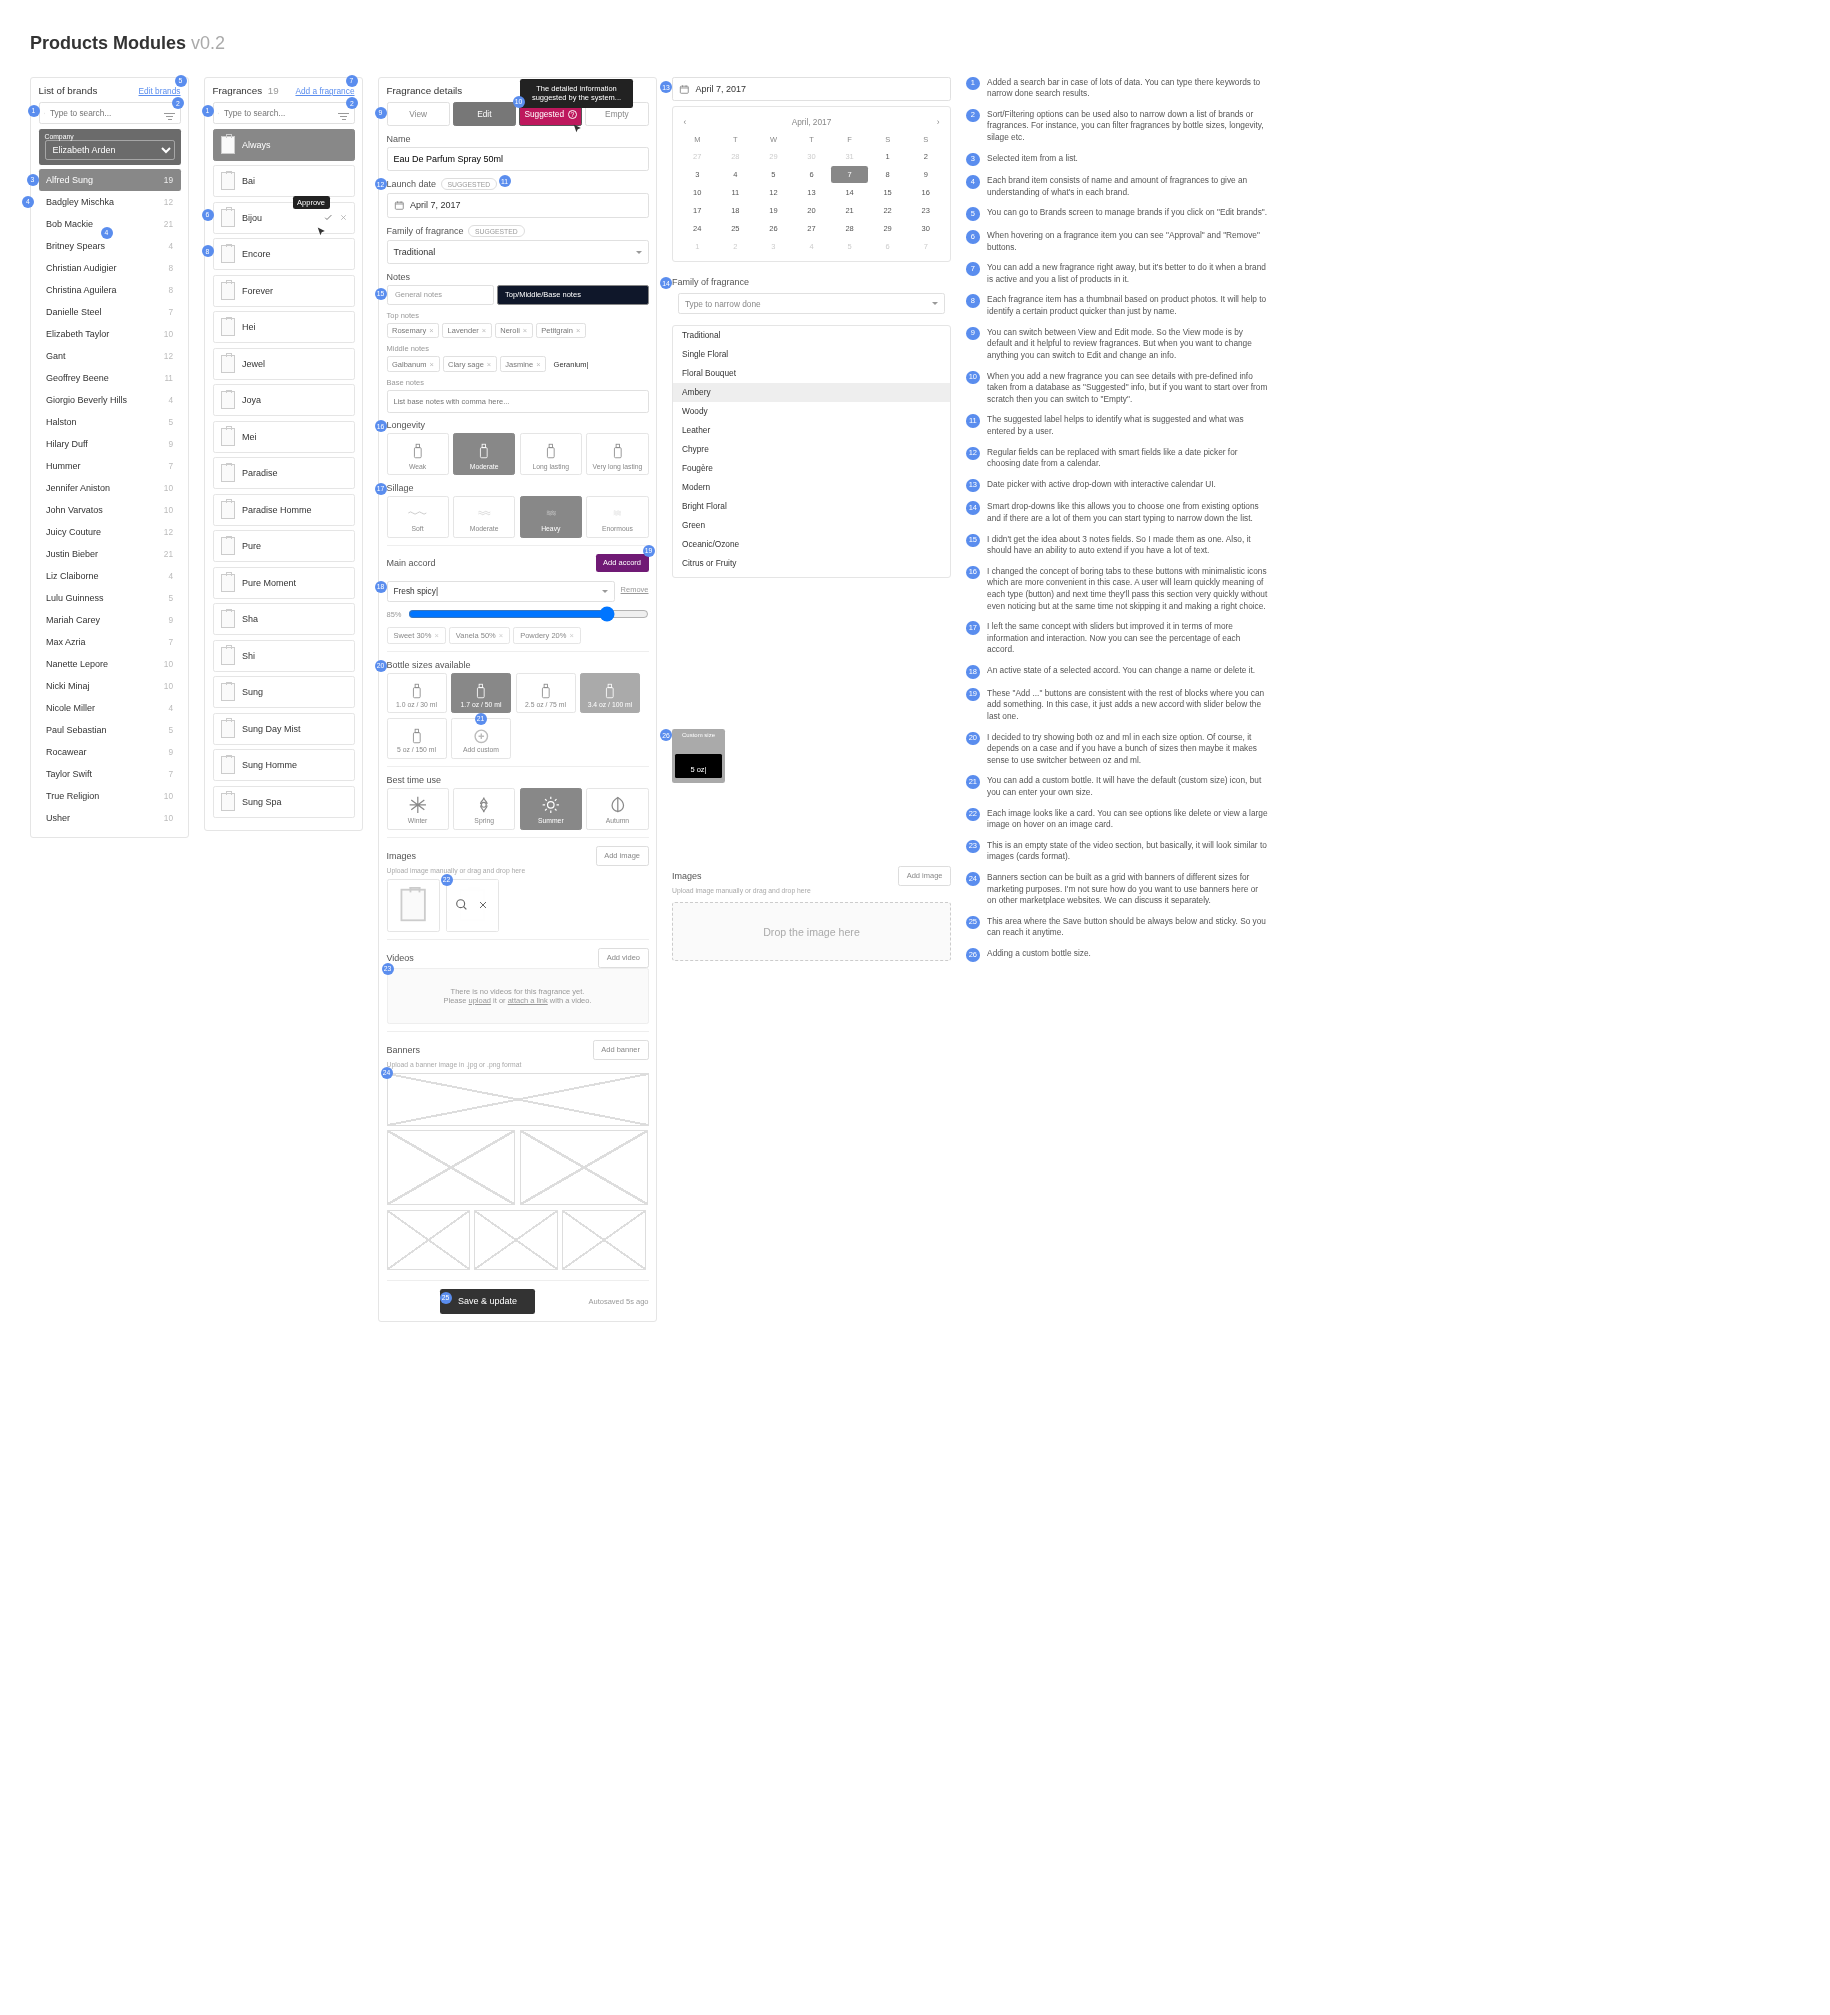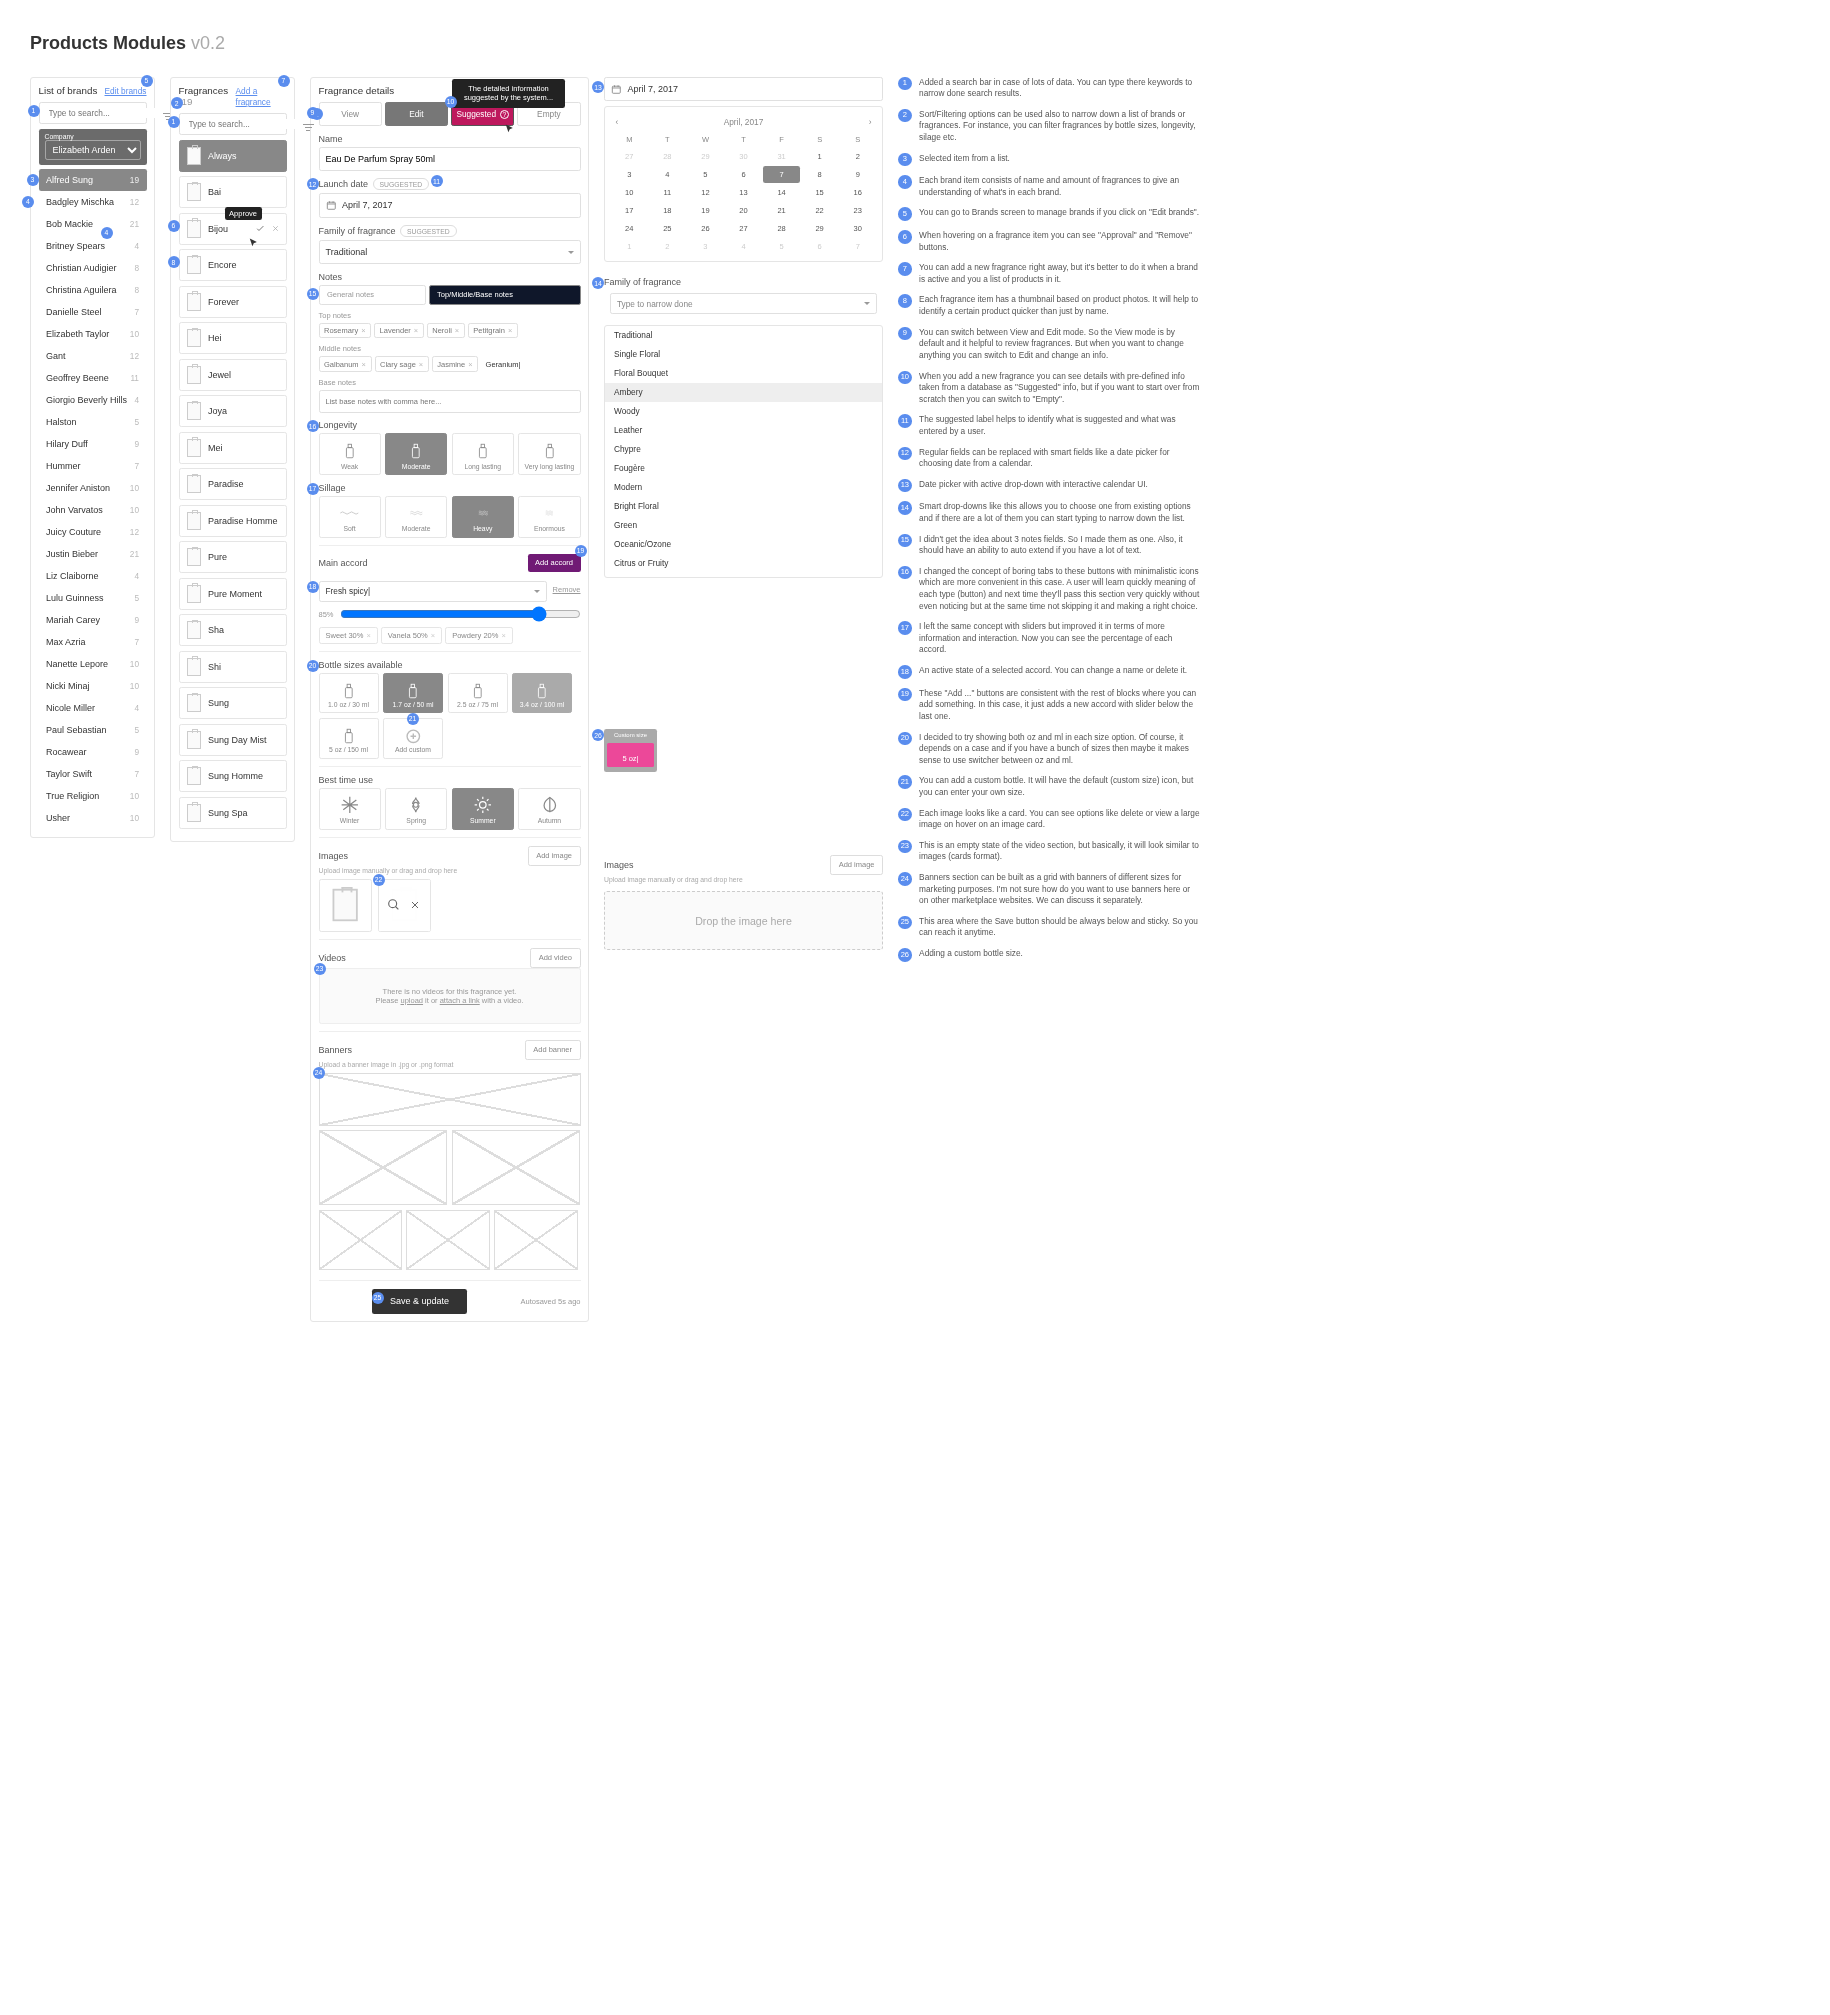--- a/index.html
+++ b/index.html
@@ -2,21 +2,21 @@
 <html style="font-size:12px"><head>
 <meta charset="utf-8">
 <style>
 * { box-sizing: border-box; margin: 0; padding: 0; }
 body { font-family: -apple-system, BlinkMacSystemFont, "Segoe UI", Arial, sans-serif; background: #fff; padding: 30px; width: 1831px; color: #333; font-size: 9px; }
 .header { margin-bottom: 22.6px; }
 .breadcrumb { color: #999; font-size: 9.8px; }
 .title { font-size: 18px; font-weight: 700; margin-top: 3px; }
 .title .ver { color: #aaa; font-weight: 400; }
 .layout { display: flex; gap: 15px; align-items: flex-start; }
-.panel { background: #fff; border: 0.8px solid #e5e5e5; border-radius: 3px; padding: 7.5px; width: 125px; }
+.panel { background: #fff; border: 0.8px solid #e5e5e5; border-radius: 3px; padding: 7.5px; width: 159px; }
 .panel.details { width: 279px; }
 .panel-hdr { display: flex; justify-content: space-between; align-items: center; margin-bottom: 6px; font-size: 9.8px; }
 .panel-hdr .count { color: #999; margin-left: 3px; }
 .link { color: #5a8dee; text-decoration: underline; cursor: pointer; font-size: 8.3px; }
 .search-row { display: flex; align-items: center; border: 0.8px solid #e0e0e0; border-radius: 2.3px; padding: 3px 4.5px; margin-bottom: 4.5px; gap: 4.5px; }
 .search-row input { border: none; flex: 1; font-size: 8.3px; color: #999; outline: none; }
 .filter-ico { width: 10.6px; height: 7.5px; display: inline-flex; flex-direction: column; gap: 1.5px; }
 .filter-ico span { background: #999; height: 1.5px; display: block; }
 .filter-ico span:nth-child(2){ width:70%; margin:0 auto; }
 .filter-ico span:nth-child(3){ width:35%; margin:0 auto; }
@@ -86,21 +86,21 @@
 .cal-grid { display:grid; grid-template-columns:repeat(7,1fr); text-align:center; gap:1.5px; }
 .cal-grid .dow{ color:#888; padding:3px 0; font-size:7.5px; }
 .cal-grid .d{ padding:3.8px 0; color:#555; font-size:7.5px; cursor:pointer; border-radius:2.3px; }
 .cal-grid .d.muted{ color:#ccc; }
 .cal-grid .d.sel{ background:#888; color:#fff; }
 .dropdown-panel { border:0.8px solid #e5e5e5; border-radius:3px; margin-top:10.6px; padding:0 0 4.5px; }
 .dd-item { padding:4.5px 9px; font-size:8.3px; cursor:pointer; }
 .dd-item.sel{ background:#eee; }
 .dd-search { border:0.8px solid #e0e0e0; border-radius:2.3px; margin:6px; padding:4.5px 6px; font-size:8.3px; color:#888; display:flex; justify-content:space-between; align-items:center; }
 .custom-bottle { display:inline-block; background:#aaa; color:#fff; border-radius:2.3px; padding:3px 3px 4.5px; text-align:center; font-size:6px; margin-top:151px; width:53px; }
-.custom-bottle .inner{ background:#ec4899; border-radius:1.5px; padding:10.6px 4.5px 4.5px; margin-top:5px; }
+.custom-bottle .inner{ background:#000000; border-radius:1.5px; padding:10.6px 4.5px 4.5px; margin-top:16px; }
 .dropzone { border:1.5px dashed #ccc; border-radius:3px; padding:22.6px; text-align:center; color:#aaa; font-size:10.6px; margin-top:7.5px; background:#fafafa; }
 .annotations { width: 302px; font-size: 8.3px; color: #555; }
 .anno { display:flex; gap:7.5px; margin-bottom:9px; line-height:1.4; }
 .anno-num { flex-shrink:0; width:13.6px; height:13.6px; border-radius:50%; background:#5a8dee; color:#fff; font-size:7.5px; display:flex; align-items:center; justify-content:center; }
 .num-badge { position:absolute; width:12px; height:12px; border-radius:50%; background:#5a8dee; color:#fff; font-size:6.8px; display:flex; align-items:center; justify-content:center; z-index:5; }
 .rel { position:relative; }
 .hr { border:none; border-top:0.8px solid #eee; margin:7.5px 0; }
 .mini-link { font-size:7.5px; color:#999; text-decoration:underline; cursor:pointer; }
 .chev { display:inline-block; width:0; height:0; border-left:3px solid transparent; border-right:3px solid transparent; border-top:3.8px solid #999; }
 .season-ico svg { width:19.6px; height:19.6px; }

